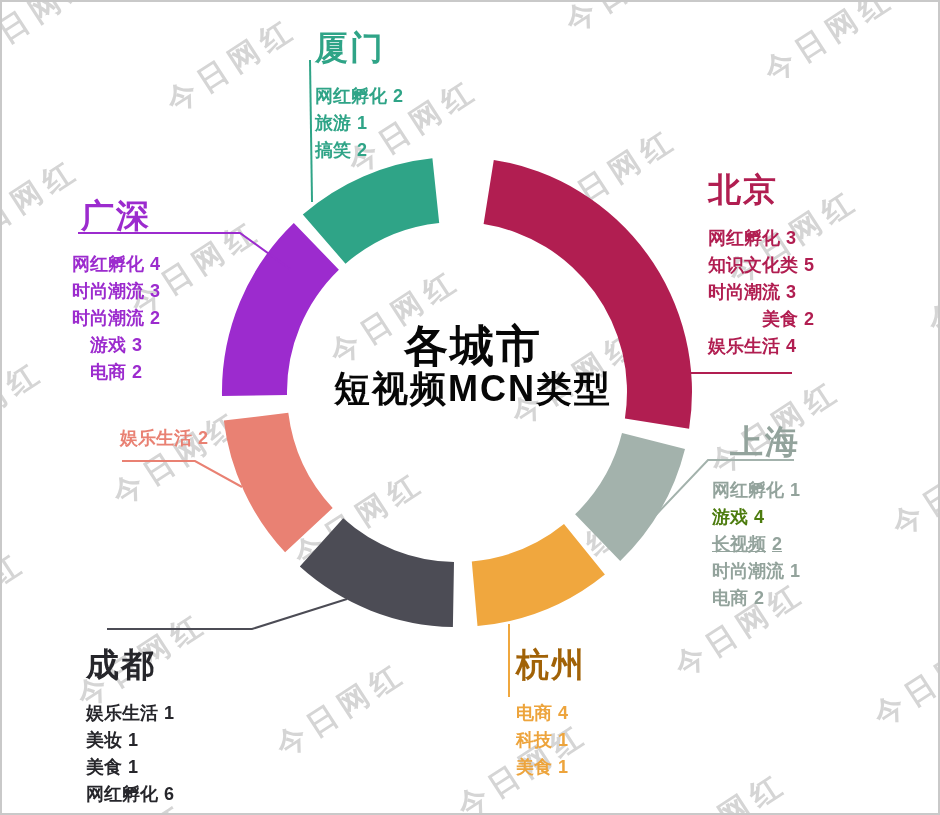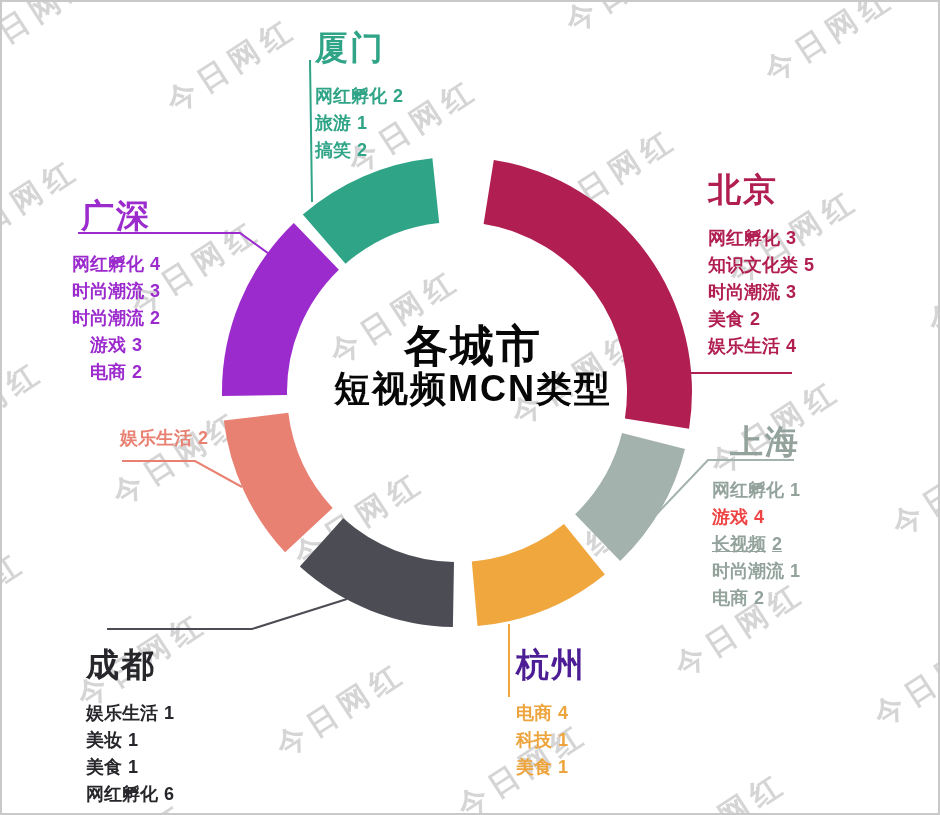--- a/index.html
+++ b/index.html
@@ -86,33 +86,33 @@
         <div class="city-name" style="color: rgb(47, 164, 135);">厦门</div>
         <div class="city-item" style="color: rgb(47, 164, 135);"><span>网红孵化</span><span class="val">2</span></div>
         <div class="city-item" style="color: rgb(47, 164, 135);"><span>旅游</span><span class="val">1</span></div>
         <div class="city-item" style="color: rgb(47, 164, 135);"><span>搞笑</span><span class="val">2</span></div>
       </div>
       <div class="city" style="left: 706px; top: 166px;">
         <div class="city-name" style="color: rgb(177, 30, 81);">北京</div>
         <div class="city-item" style="color: rgb(177, 30, 81);"><span>网红孵化</span><span class="val">3</span></div>
         <div class="city-item" style="color: rgb(177, 30, 81);"><span>知识文化类</span><span class="val">5</span></div>
         <div class="city-item" style="color: rgb(177, 30, 81);"><span>时尚潮流</span><span class="val">3</span></div>
-        <div class="city-item" style="color: rgb(177, 30, 81);"><span>美食</span><span class="val">2</span></div>
+        <div class="city-item" style="color: rgb(177, 30, 81); text-align: right;"><span>美食</span><span class="val">2</span></div>
         <div class="city-item" style="color: rgb(177, 30, 81);"><span>娱乐生活</span><span class="val">4</span></div>
       </div>
       <div class="city" style="left: 710px; top: 418px;">
         <div class="city-name" style="color: rgb(147, 163, 156); text-align: right;">上海</div>
         <div class="city-item" style="color: rgb(147, 163, 156);"><span>网红孵化</span><span class="val">1</span></div>
-        <div class="city-item" style="color: #ef4444;"><span>游戏</span><span class="val">4</span></div>
+        <div class="city-item" style="color: #4d7c0f;"><span>游戏</span><span class="val">4</span></div>
         <div class="city-item" style="color: rgb(147, 163, 156); text-decoration: underline;"><span>长视频</span><span class="val">2</span></div>
         <div class="city-item" style="color: rgb(147, 163, 156);"><span>时尚潮流</span><span class="val">1</span></div>
         <div class="city-item" style="color: rgb(147, 163, 156);"><span>电商</span><span class="val">2</span></div>
       </div>
       <div class="city" style="left: 514px; top: 641px;">
-        <div class="city-name" style="color: #4c1d95;">杭州</div>
+        <div class="city-name" style="color: #a16207;">杭州</div>
         <div class="city-item" style="color: rgb(237, 164, 60);"><span>电商</span><span class="val">4</span></div>
         <div class="city-item" style="color: rgb(237, 164, 60);"><span>科技</span><span class="val">1</span></div>
         <div class="city-item" style="color: rgb(237, 164, 60);"><span>美食</span><span class="val">1</span></div>
       </div>
       <div class="city" style="left: 84px; top: 641px;">
         <div class="city-name" style="color: rgb(38, 38, 43);">成都</div>
         <div class="city-item" style="color: rgb(38, 38, 43);"><span>娱乐生活</span><span class="val">1</span></div>
         <div class="city-item" style="color: rgb(38, 38, 43);"><span>美妆</span><span class="val">1</span></div>
         <div class="city-item" style="color: rgb(38, 38, 43);"><span>美食</span><span class="val">1</span></div>
         <div class="city-item" style="color: rgb(38, 38, 43);"><span>网红孵化</span><span class="val">6</span></div>

